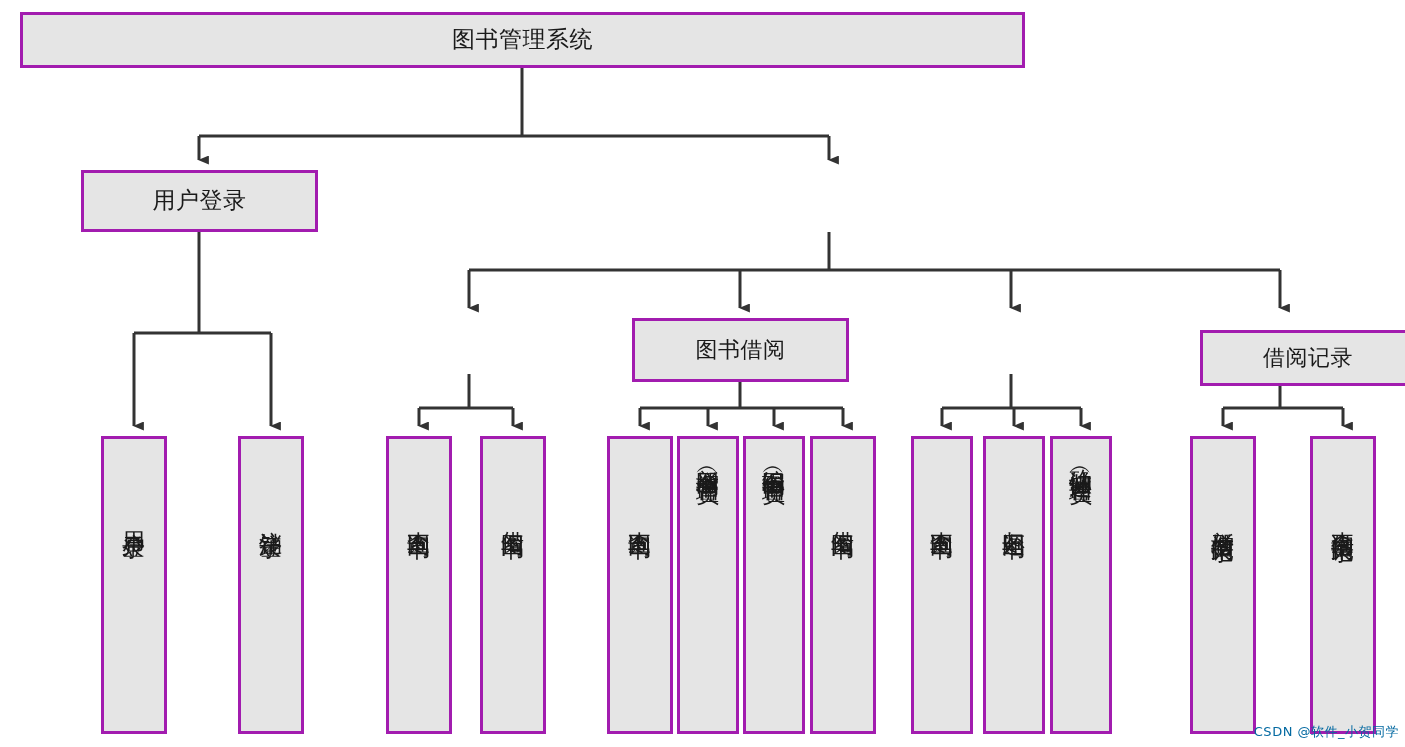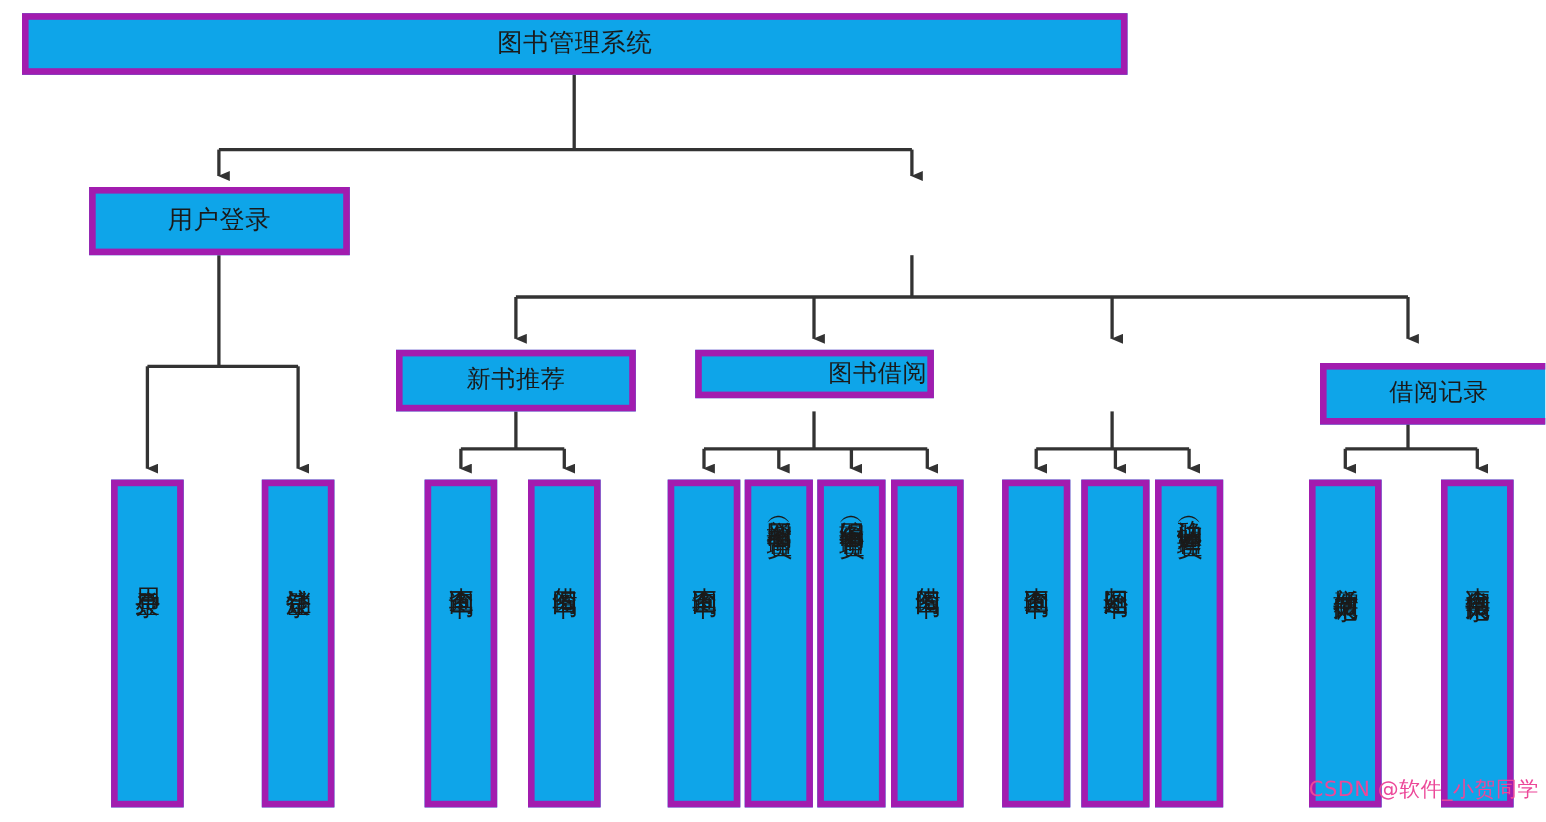--- a/index.html
+++ b/index.html
@@ -22,22 +22,22 @@
     position: absolute;
     left: 0;
     top: 0;
     width: 1405px;
     height: 747px;
     pointer-events: none;
   }
   .node {
     position: absolute;
     box-sizing: border-box;
-    background: #0ea5e9;
-    border: 6px solid #a21caf;
+    background: #e5e5e5;
+    border: 3px solid #a21caf;
     display: flex;
     align-items: center;
     justify-content: center;
     z-index: 2;
   }
   .node .label {
     color: #1a1a1a;
     line-height: 1.18;
     text-align: center;
     white-space: nowrap;
@@ -66,23 +66,23 @@
   }
   .leaf-mid .label {
     margin-top: 66px;
   }
   .leaf-top .label {
     margin-top: 4px;
   }
   #watermark {
     position: absolute;
     right: 6px;
-    bottom: 16px;
-    font-size: 19px;
-    color: #ec4899;
+    bottom: 6px;
+    font-size: 13px;
+    color: #0369a1;
     z-index: 5;
     white-space: nowrap;
     letter-spacing: 0.5px;
   }
 </style>
 </head>
 <body>
 
 <div id="diagram-root">
 
@@ -137,24 +137,21 @@
   </svg>
 
   <div class="node node-root" style="left:20px; top:12px; width:1005px; height:56px;">
     <span class="label">图书管理系统</span>
   </div>
 
   <div class="node node-l2" style="left:81px; top:170px; width:237px; height:62px;">
     <span class="label">用户登录</span>
   </div>
 
-  <div class="node node-l3" style="left:360px; top:318px; width:218px; height:56px;">
-    <span class="label">新书推荐</span>
-  </div>
-  <div class="node node-l3" style="left:632px; top:318px; width:217px; height:44px;justify-content:flex-end;">
+  <div class="node node-l3" style="left:632px; top:318px; width:217px; height:64px;">
     <span class="label">图书借阅</span>
   </div>
   <div class="node node-l3" style="left:1172px; top:330px; width:216px; height:56px;margin-left:28px;">
     <span class="label">借阅记录</span>
   </div>
 
   <div class="node node-leaf leaf-mid" style="left:101px; top:436px; width:66px; height:298px;">
     <span class="label">用户登录</span>
   </div>
   <div class="node node-leaf leaf-mid" style="left:238px; top:436px; width:66px; height:298px;">

